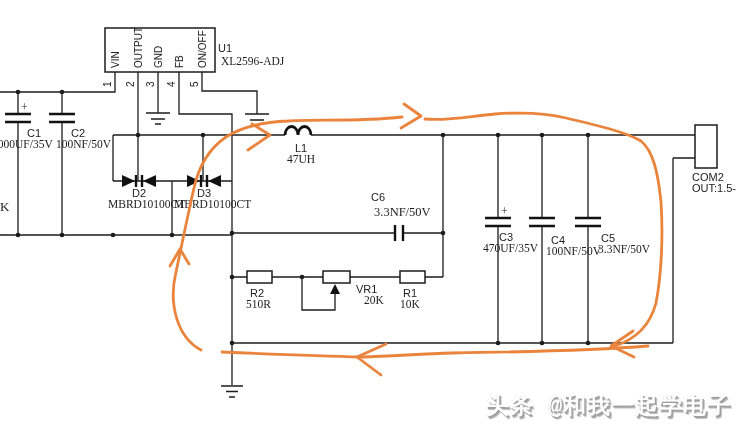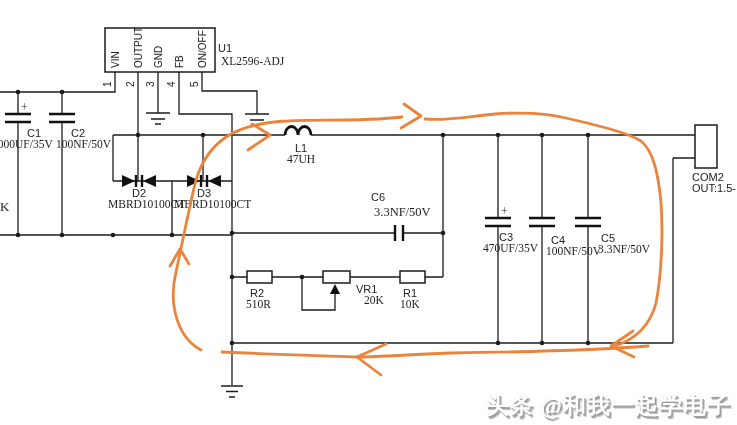--- a/index.html
+++ b/index.html
@@ -13,21 +13,21 @@
   .tri{fill:#111;stroke:none;}
   .bar{stroke:#111;stroke-width:2.4;fill:none;}
   .ref{font-family:"Liberation Sans",sans-serif;font-size:11px;fill:#222;}
   .val{font-family:"Liberation Serif",serif;font-size:11.5px;fill:#222;}
   .pin{font-family:"Liberation Sans",sans-serif;font-size:10px;fill:#222;}
   .num{font-family:"Liberation Sans",sans-serif;font-size:10px;fill:#222;}
   .orange{stroke:#EA843C;stroke-width:2.8;fill:none;stroke-linecap:round;stroke-linejoin:round;}
   #watermark{position:absolute;right:6px;bottom:4px;font-size:23px;font-weight:bold;
     letter-spacing:1px;color:#ffffff;
     text-shadow:1.5px 1.5px 0 #a0a0a0,2.5px 2.5px 0 #c4c4c4,-0.5px -0.5px 0 #e8e8e8;
-    font-family:Liberation Serif, serif;}
+    font-family:Liberation Mono, monospace;}
 </style>
 </head>
 <body>
 
 <div id="stage">
 <svg width="737" height="425" viewBox="0 0 737 425">
 
   <g>
 
     <path class="wire" d="M0,92 H115 V72"></path>

